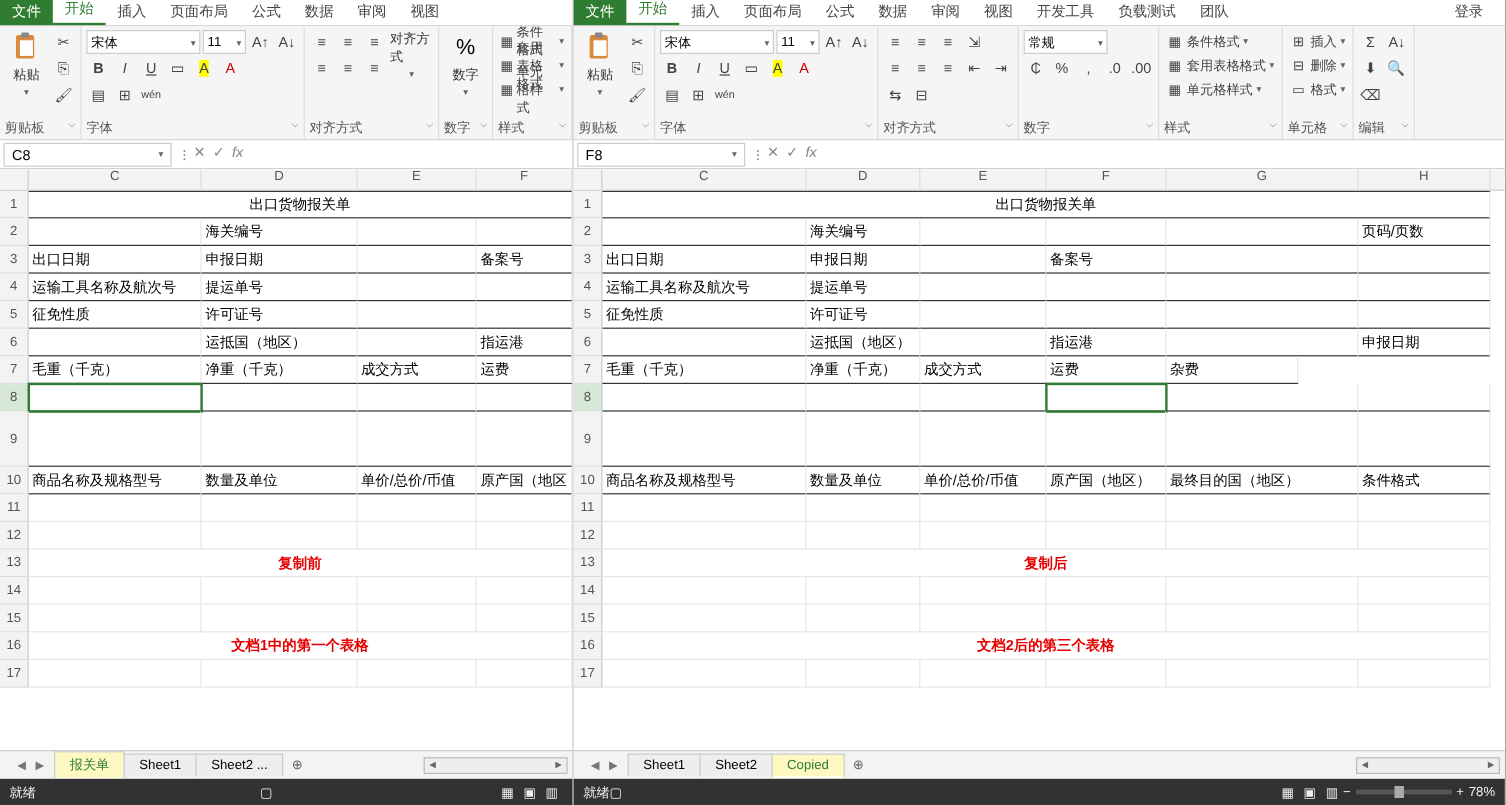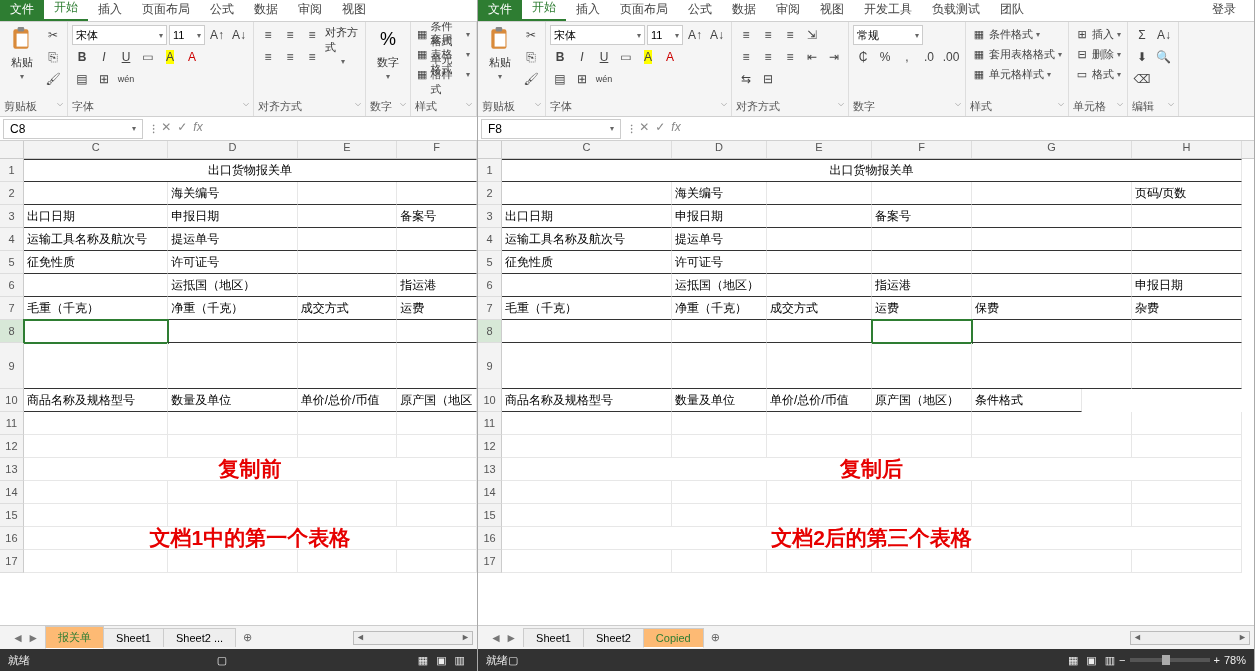--- a/index.html
+++ b/index.html
@@ -47,29 +47,29 @@
 .colheads { display: flex; height: 18px; background: #f3f3f3; border-bottom: 1px solid #ccc; }
 .corner { width: 24px; border-right: 1px solid #ccc; background:#f3f3f3; }
 .ch { border-right: 1px solid #ddd; text-align: center; font-size: 11px; color: #555; }
 .rows { flex: 1; overflow: hidden; }
 .r { display: flex; height: 23px; }
 .rh { width: 24px; background: #f3f3f3; border-right: 1px solid #ccc; border-bottom: 1px solid #ddd; text-align: center; font-size: 11px; color: #555; display:flex; align-items:center; justify-content:center; }
 .c { border-right: 1px solid #e7e7e7; border-bottom: 1px solid #e7e7e7; padding: 0 3px; font-size: 12px; white-space: nowrap; overflow: hidden; display:flex; align-items:center; }
 .title-row .c:first-of-type { font-size: 15px; font-weight: normal; justify-content:center; }
 .bb { border-bottom: 1px solid #333 !important; }
 .bt { border-top: 1px solid #333 !important; }
-.anno { color: #e60000; font-weight: bold; font-size: 21px; justify-content: center; }
+.anno { color: #e60000; font-weight: bold; font-size: 12px; justify-content: center; }
 .sel { outline: 2px solid #2e7d32; outline-offset: -1px; }
 .rh.sel-h, .ch.sel-h { background:#d7e8d7; }
 
 
 .sheettabs { display: flex; height: 24px; border-top: 1px solid #ccc; align-items: center; background:#f3f3f3; padding-left:6px; gap:0; }
 .navarrows { display:flex; gap:2px; padding:0 6px; color:#777; }
 .stab { padding: 3px 12px; border: 1px solid #ccc; border-bottom:none; background: #eee; font-size: 11px; margin-right:-1px; }
-.stab.active { background: #fdba74; color: #2e7d32; border-bottom:1px solid #fff; }
+.stab.active { background: #fef9c3; color: #2e7d32; border-bottom:1px solid #fff; }
 .stab.add { border:none; background:none; padding:3px 8px; color:#666; }
 .hscroll { flex:1; display:flex; justify-content:flex-end; padding-right:4px; }
 .hscroll .bar { width:120px; height:14px; border:1px solid #bbb; background:#eee; position:relative; }
 .hscroll .bar::before { content:"◄"; position:absolute; left:2px; font-size:9px; color:#666; }
 .hscroll .bar::after  { content:"►"; position:absolute; right:2px; font-size:9px; color:#666; }
 
 
 .status { height: 22px; background: #323232; color: #eee; display: flex; align-items: center; padding: 0 8px; font-size: 11px; justify-content: space-between; }
 .status .views span { margin: 0 4px; }
 .zoom { display:flex; align-items:center; gap:4px; }
@@ -586,21 +586,20 @@
           <div class="c bb" style="width:100px">指运港</div>
           <div class="c bb" style="width:160px"></div>
           <div class="c bb" style="width:110px">申报日期</div>
         </div>
         <div class="r">
           <div class="rh">7</div>
           <div class="c bb" style="width:170px">毛重（千克）</div>
           <div class="c bb" style="width:95px">净重（千克）</div>
           <div class="c bb" style="width:105px">成交方式</div>
           <div class="c bb" style="width:100px">运费</div>
-          <div class="c bb" style="width:160px">保费</div>
           <div class="c bb" style="width:110px">杂费</div>
         </div>
         <div class="r">
           <div class="rh sel-h">8</div>
           <div class="c bb" style="width:170px"></div>
           <div class="c bb" style="width:95px"></div>
           <div class="c bb" style="width:105px"></div>
           <div class="c bb sel" style="width:100px"></div>
           <div class="c bb" style="width:160px"></div>
           <div class="c bb" style="width:110px"></div>
@@ -613,20 +612,21 @@
           <div class="c bb" style="width:100px"></div>
           <div class="c bb" style="width:160px"></div>
           <div class="c bb" style="width:110px"></div>
         </div>
         <div class="r">
           <div class="rh">10</div>
           <div class="c bb" style="width:170px">商品名称及规格型号</div>
           <div class="c bb" style="width:95px">数量及单位</div>
           <div class="c bb" style="width:105px">单价/总价/币值</div>
           <div class="c bb" style="width:100px">原产国（地区）</div>
+          <div class="c bb" style="width:160px">最终目的国（地区）</div>
           <div class="c bb" style="width:110px">条件格式</div>
         </div>
         <div class="r">
           <div class="rh">11</div>
           <div class="c" style="width:170px"></div>
           <div class="c" style="width:95px"></div>
           <div class="c" style="width:105px"></div>
           <div class="c" style="width:100px"></div>
           <div class="c" style="width:160px"></div>
           <div class="c" style="width:110px"></div>

